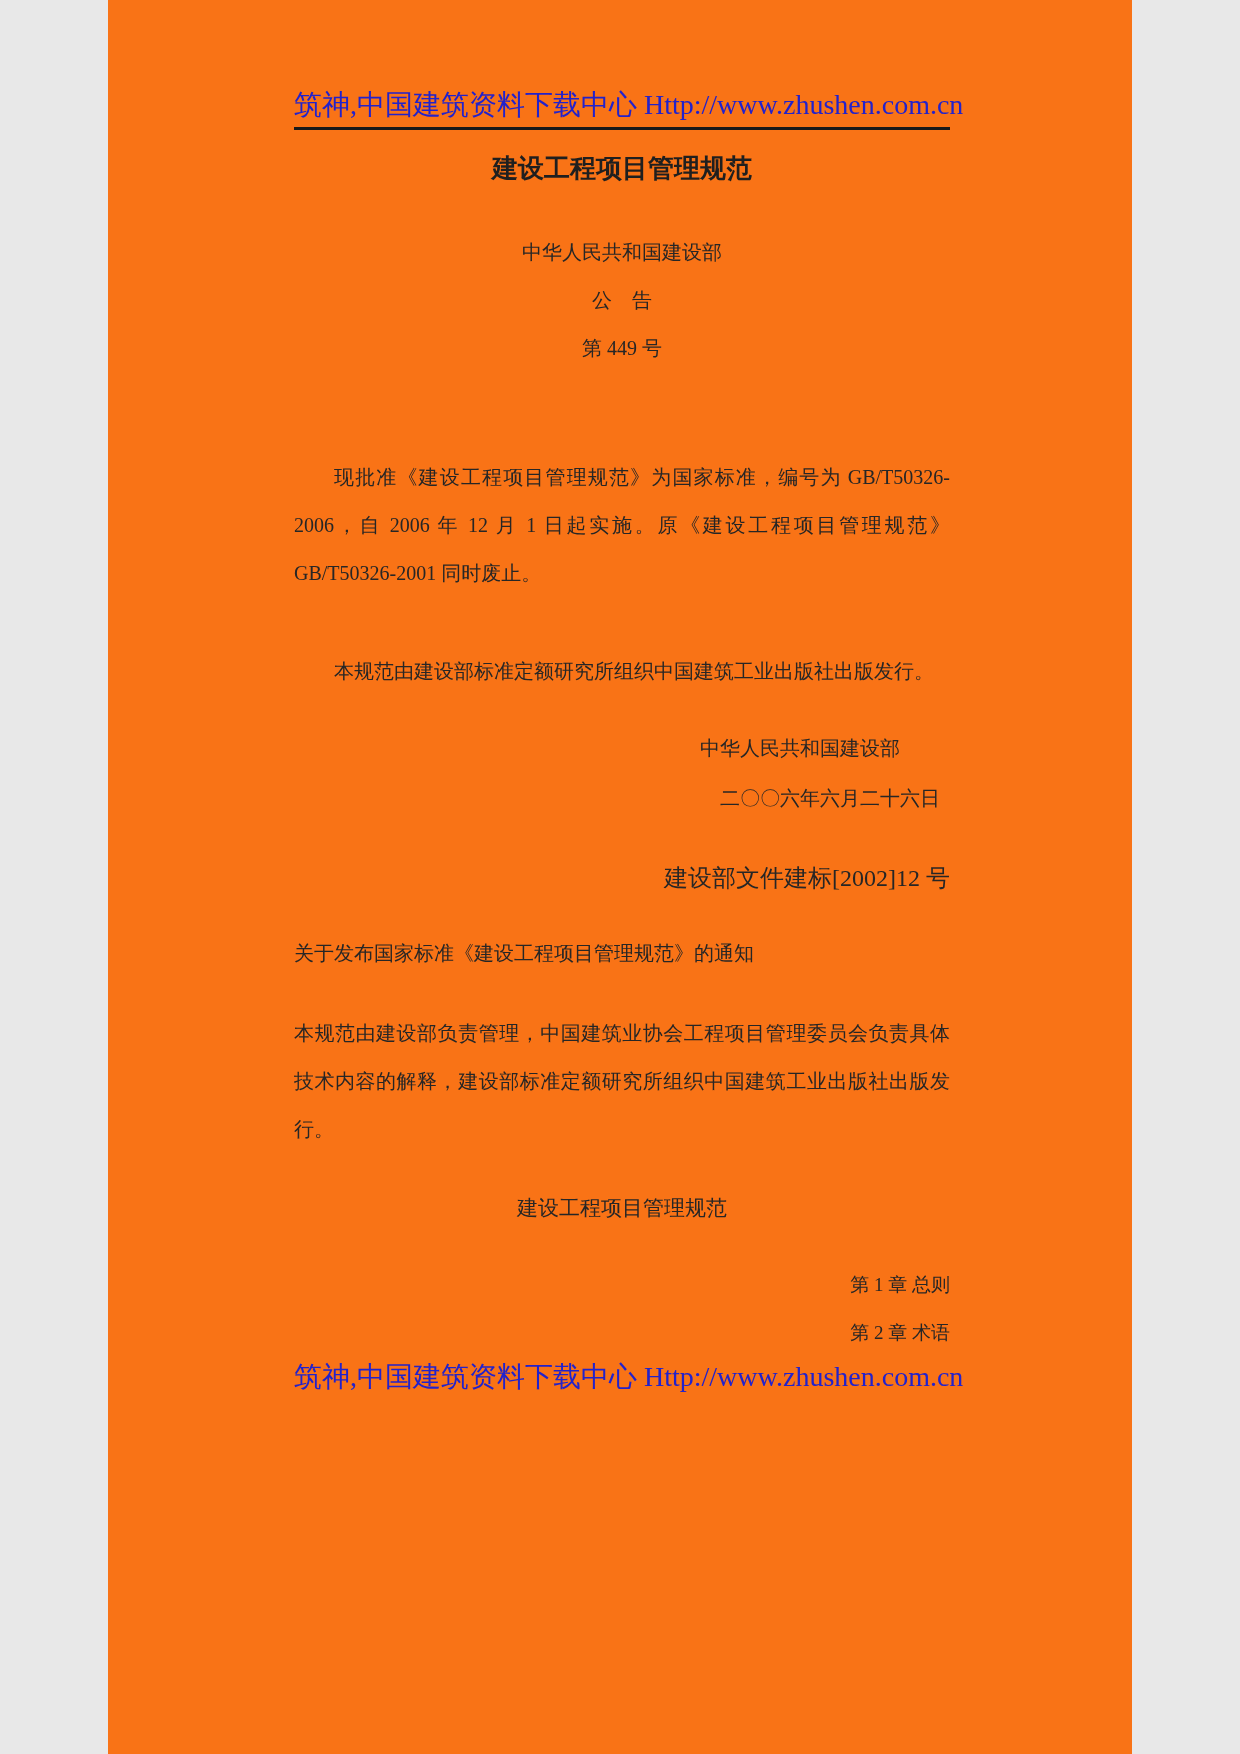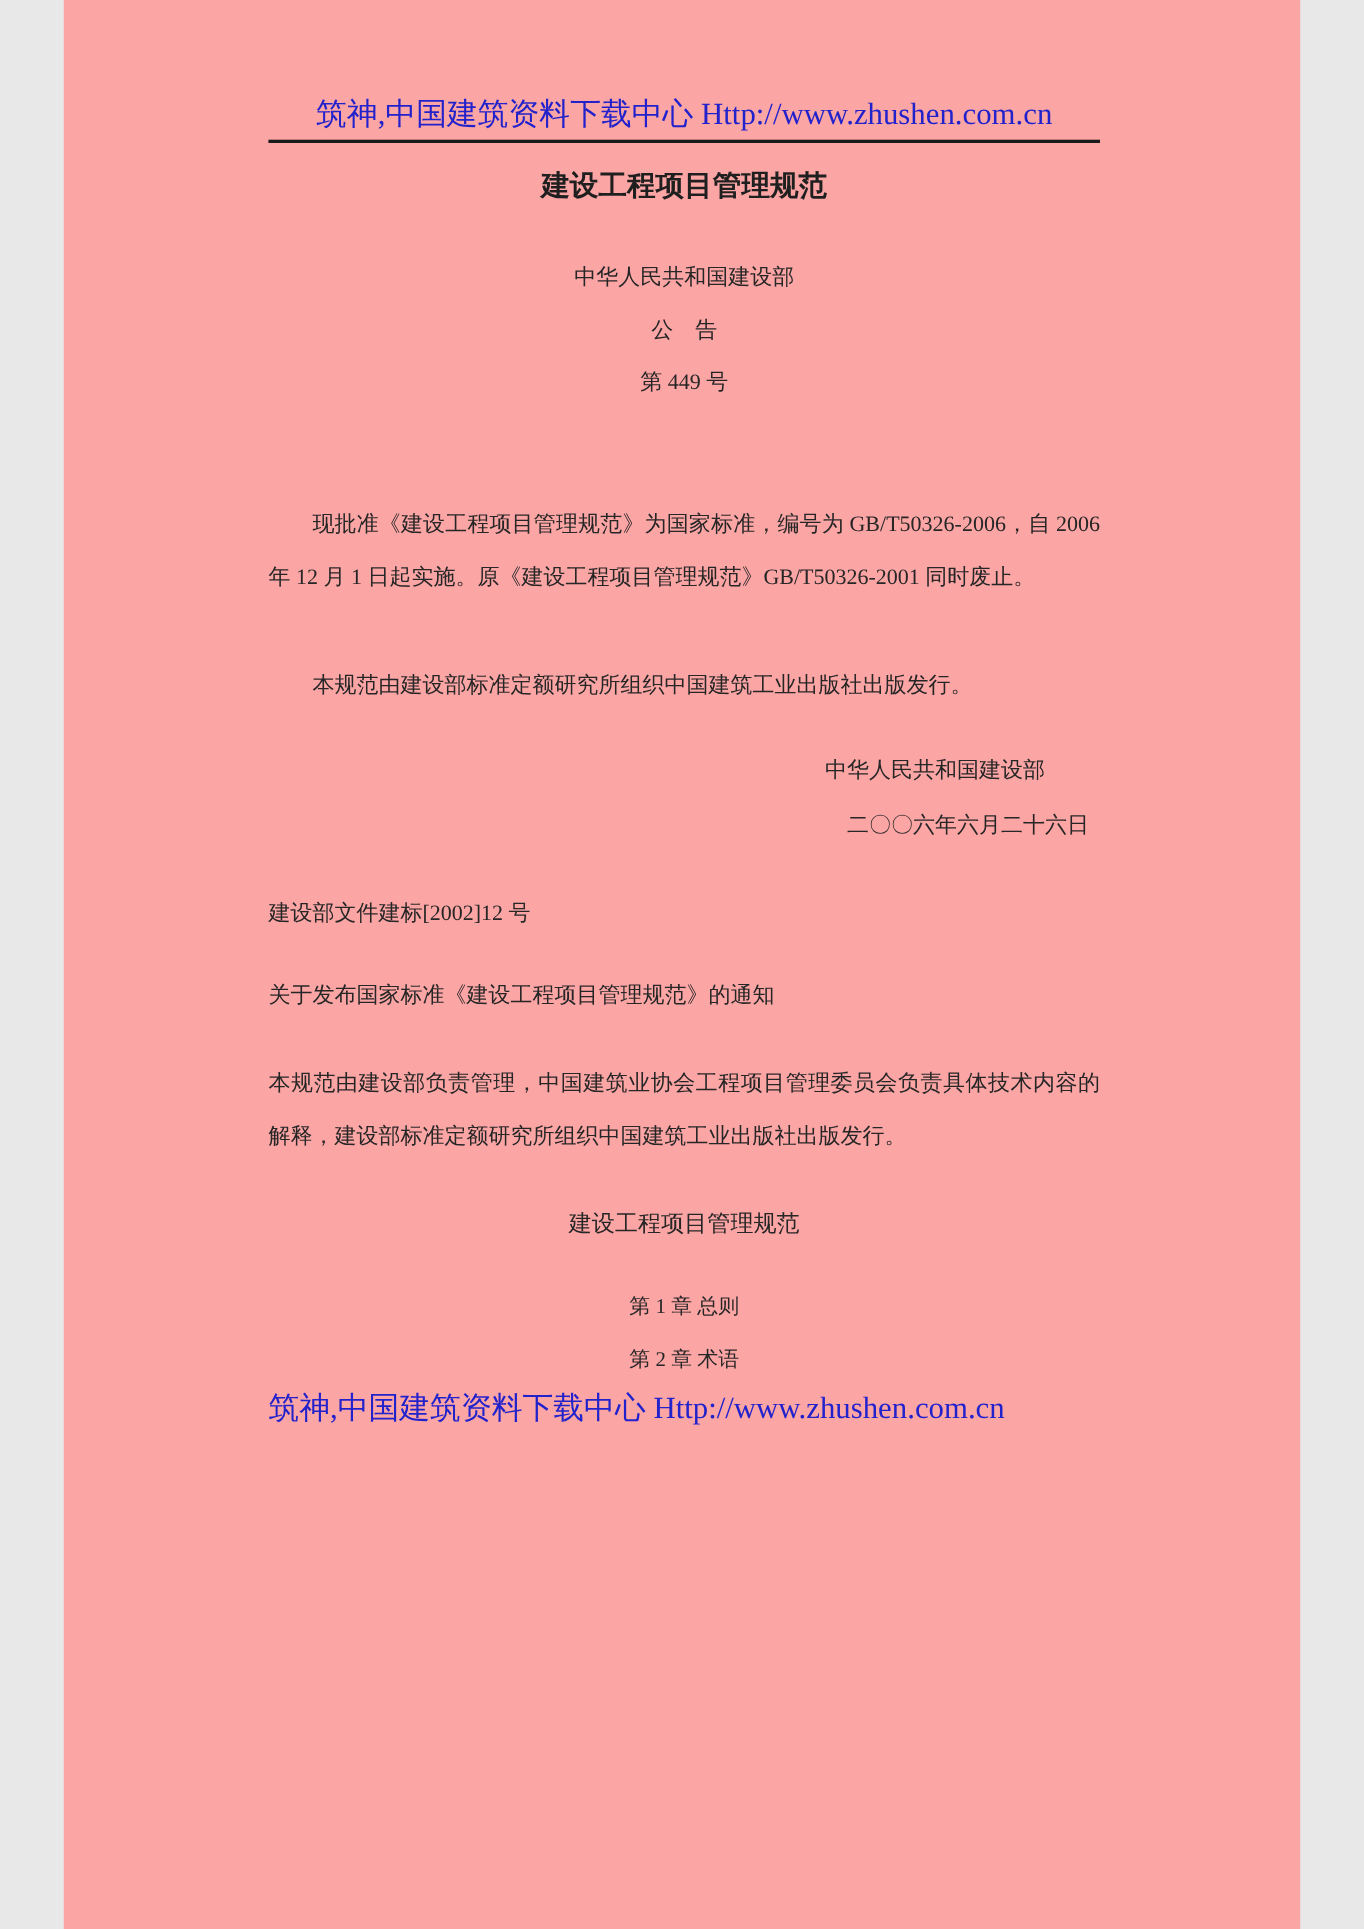--- a/index.html
+++ b/index.html
@@ -1,22 +1,22 @@
 <!DOCTYPE html>
 <html><head>
 <meta charset="utf-8">
 <style>
   * { margin: 0; padding: 0; box-sizing: border-box; }
   html, body { background: #e8e8e8; }
   .page {
     position: relative;
-    width: 1124px;
+    width: 1024px;
     height: 1754px;
     margin: 0 auto;
-    background: #fca5a5;
+    background: #f97316;
     padding: 0 182px 0 186px;
     font-family: "Liberation Serif", "DejaVu Serif", serif;
     color: #262626;
     overflow: hidden;
   }
   .banner {
     font-size: 28px;
     line-height: 36px;
     color: #2222cc;
     white-space: nowrap;
@@ -46,29 +46,29 @@
   }
   .lh48 { line-height: 48px; }
   .lh49 { line-height: 49px; }
   .indent { text-indent: 2em; }
   .para1 { margin-top: 81px; }
   .para2 { margin-top: 50px; }
   .sig { margin-top: 28px; }
   .sig div { font-size: 20px; line-height: 50px; text-align: right; }
   .sig .sig-issuer { padding-right: 50px; }
   .sig .sig-date { padding-right: 10px; }
-  .doc-ref { margin-top: 31px; font-size: 20px; line-height: 48px; text-align: left; }
+  .doc-ref { margin-top: 31px; font-size: 24px; line-height: 48px; text-align: right; }
   .subject { margin-top: 27px; font-size: 20px; line-height: 48px; text-align: left; }
   .addressees { margin-top: 29px; }
   .n-para1 { margin-top: 29px; }
   .n-para2 { margin-top: 32px; }
   .standard { margin-top: 31px; text-align: center; }
   .standard div { font-size: 21px; line-height: 48px; }
   .toc { margin-top: 29px; }
-  .toc div { font-size: 19px; line-height: 48px; text-align: center; }
+  .toc div { font-size: 19px; line-height: 48px; text-align: right; }
 </style>
 </head>
 <body>
 
 <div class="page">
 
   <div class="banner top">筑神,中国建筑资料下载中心 Http://www.zhushen.com.cn</div>
 
   <div class="rule"></div>
 

